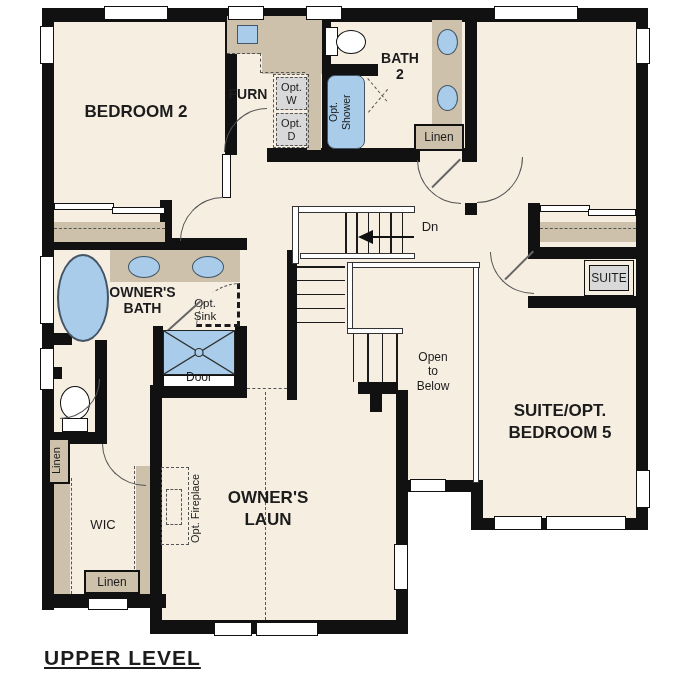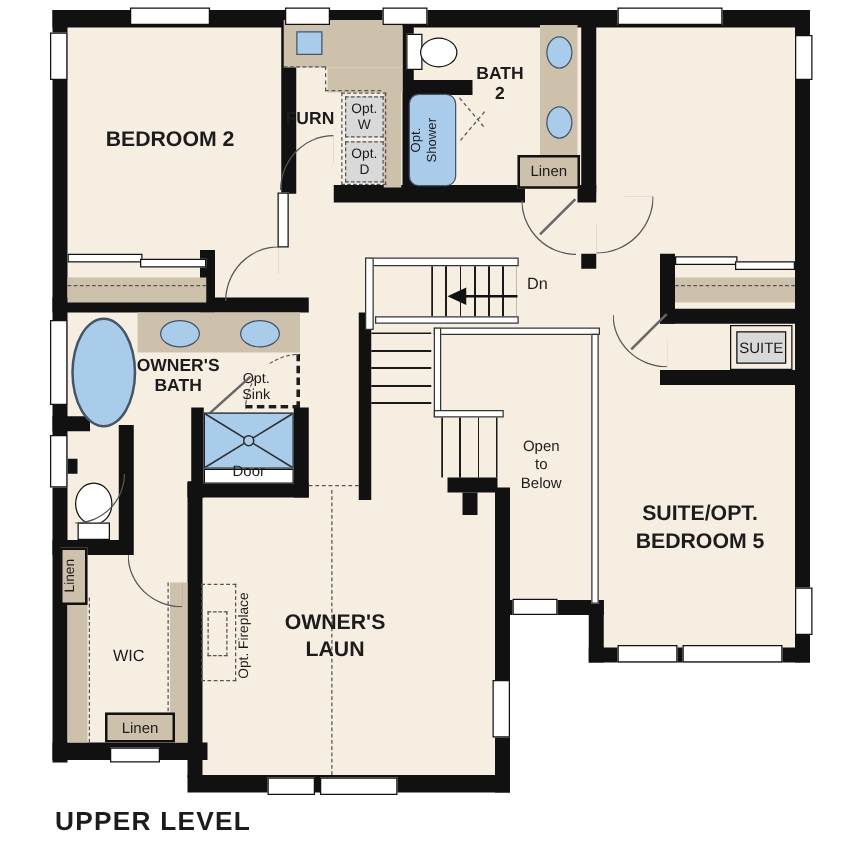--- a/index.html
+++ b/index.html
@@ -232,17 +232,17 @@
   <div class="abs win" style="left:636px;top:28px;width:14px;height:36px;"></div>
   <div class="abs win" style="left:636px;top:470px;width:14px;height:38px;"></div>
   <div class="abs win" style="left:494px;top:516px;width:48px;height:14px;"></div>
   <div class="abs win" style="left:546px;top:516px;width:80px;height:14px;"></div>
   <div class="abs win" style="left:214px;top:622px;width:38px;height:14px;"></div>
   <div class="abs win" style="left:256px;top:622px;width:62px;height:14px;"></div>
   <div class="abs win" style="left:394px;top:544px;width:14px;height:46px;"></div>
   <div class="abs win" style="left:410px;top:479px;width:36px;height:13px;"></div>
   <div class="abs win" style="left:88px;top:598px;width:40px;height:12px;"></div>
 
-  <div class="abs lbl bold" style="left:44px;top:646px;width:280px;text-align:left;font-size:21px;letter-spacing:1px;">
+  <div class="abs lbl bold" style="left:44px;top:646px;width:280px;text-align:left;font-size:21px;letter-spacing:1px;text-decoration:underline;">
     <span>UPPER LEVEL</span>
   </div>
 
 </div>
 
 </body></html>

